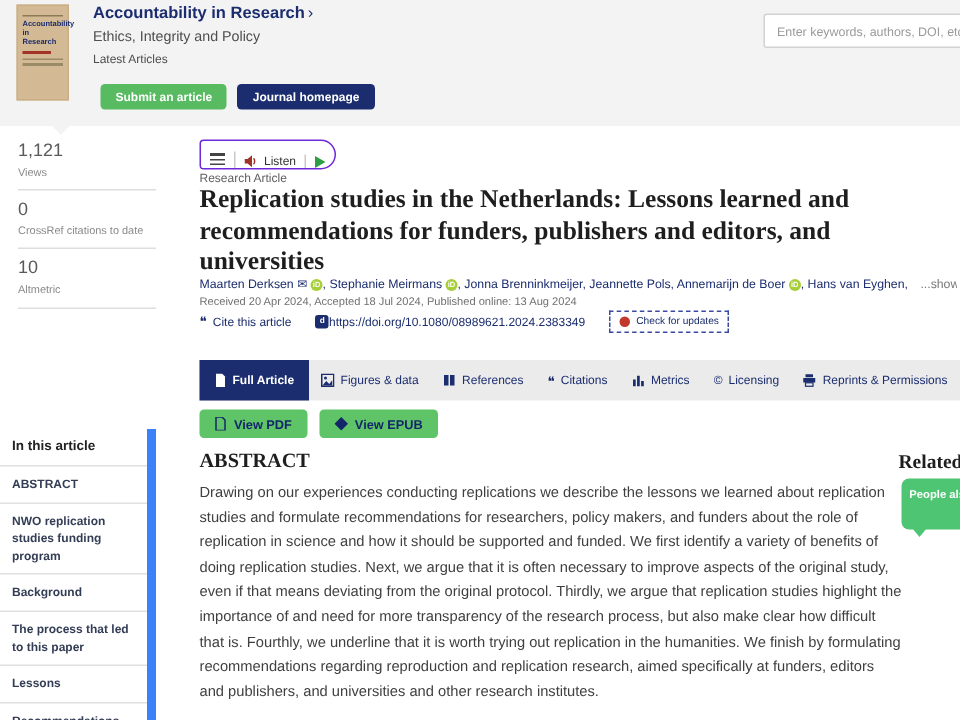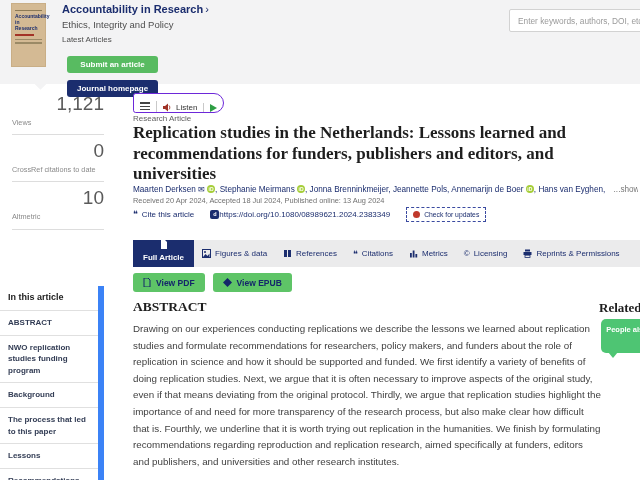--- a/index.html
+++ b/index.html
@@ -12,34 +12,34 @@
   .cover { position:absolute; left:11px; top:3px; width:35px; height:64px; background:#d4ba94; border:1px solid #c9ae86; padding:4px 3px; }
   .cover .c-rule { height:1px; background:#8c7a57; margin:2px 0 3px; }
   .cover .c-title { font-size:5px; line-height:1.15; font-weight:bold; color:#1b2d6e; }
   .cover .c-red { height:1.5px; background:#a33327; width:70%; margin:3px 0; }
   .cover .c-line { height:1.5px; background:#9b8a66; margin:2px 0; }
   .journal-info { position:absolute; left:62px; top:3px; }
   .journal-title { font-size:11px; font-weight:bold; color:#1b2d6e; cursor:pointer; }
   .journal-title .chev { font-weight:normal; margin-left:2px; }
   .journal-subtitle { font-size:9.5px; color:#4e4e4e; margin-top:4px; }
   .journal-section { font-size:8px; color:#4e4e4e; margin-top:5px; cursor:pointer; }
-  .header-buttons { position:absolute; left:67px; top:56px; display:flex; gap:7px;flex-direction:column; }
+  .header-buttons { position:absolute; left:67px; top:56px; display:flex; gap:7px; }
   .btn { border:none; border-radius:3px; font-size:8px; font-weight:bold; height:17px; padding:0 10px;
          font-family:"Liberation Sans", sans-serif; cursor:pointer; }
   .btn-green { background:#58bb61; color:#fff; }
   .btn-navy  { background:#1b2d6e; color:#fff; }
   .search-input { position:absolute; left:509px; top:9px; width:150px; height:23px; border:1px solid #d2d2d2;
          border-radius:2px; padding:0 8px; font-size:8.3px; color:#444; background:#fff;
          font-family:"Liberation Sans", sans-serif; }
   .search-input::placeholder { color:#9a9a9a; }
 
   
   .metrics { position:absolute; left:12px; top:88px; width:92px; }
   .metric { padding:5px 0 6px; border-bottom:1px solid #ddd; }
-  .metric-value { font-size:19px; color:#5a5a5a;text-align:right; }
+  .metric-value { font-size:12px; color:#5a5a5a; }
   .metric-label { font-size:7.3px; color:#8a8a8a; margin-top:3px; line-height:1.4; }
 
   
   .listen-widget { position:absolute; left:133px; top:93px; height:20px; display:flex; align-items:flex-end;
       border:1px solid #6d28d9; border-radius:3px 11px 11px 3px; background:#fff; }
   .lw-seg { display:flex; align-items:center; padding:0 6px; border-right:1px solid #c9c9c9; cursor:pointer; }
   .lw-seg:last-child { border-right:none; }
   .hamburger { width:10px; }
   .hamburger div { height:1.6px; background:#444; margin:1.6px 0; }
   .lw-label { font-size:8px; color:#333; margin-left:4px; }
@@ -63,21 +63,21 @@
   .doi-badge { width:9px; height:9px; background:#1b2d6e; border-radius:2px; color:#fff; font-size:5.5px;
       font-weight:bold; text-align:center; line-height:9px; }
   .check-updates { display:flex; align-items:center; gap:4px; border:1px dashed #3a4aa0; padding:3px 6px;
       font-size:6.8px; color:#1b2d6e; cursor:pointer; background:#fff; }
   .cu-dot { width:7px; height:7px; border-radius:50%; background:#c0392b; }
 
   
   .tabbar { position:absolute; left:133px; right:0; top:240px; height:27px; background:#ebebec;
       display:flex; align-items:stretch; }
   .tab { display:flex; align-items:center; gap:4px; padding:0 8px; font-size:8px; color:#1b2d6e; cursor:pointer; }
-  .tab.active { background:#1b2d6e; color:#fff; font-weight:bold; padding:0 10px;flex-direction:column; }
+  .tab.active { background:#1b2d6e; color:#fff; font-weight:bold; padding:0 10px; }
   .tab svg { flex:none; }
 
   .pdf-row { position:absolute; left:133px; top:273px; display:flex; gap:8px; }
   .file-btn { display:flex; align-items:center; gap:5px; background:#5ec467; color:#14266a; font-weight:bold;
       font-size:8.5px; border:none; border-radius:3px; height:19px; padding:0 10px; cursor:pointer;
       font-family:"Liberation Sans", sans-serif; }
 
   
   .toc { position:absolute; left:0; top:286px; width:104px; height:194px; border-right:6px solid #3b82f6; background:#fff; }
   .toc-heading { font-size:9px; font-weight:bold; color:#222; padding:6px 8px 8px; }

